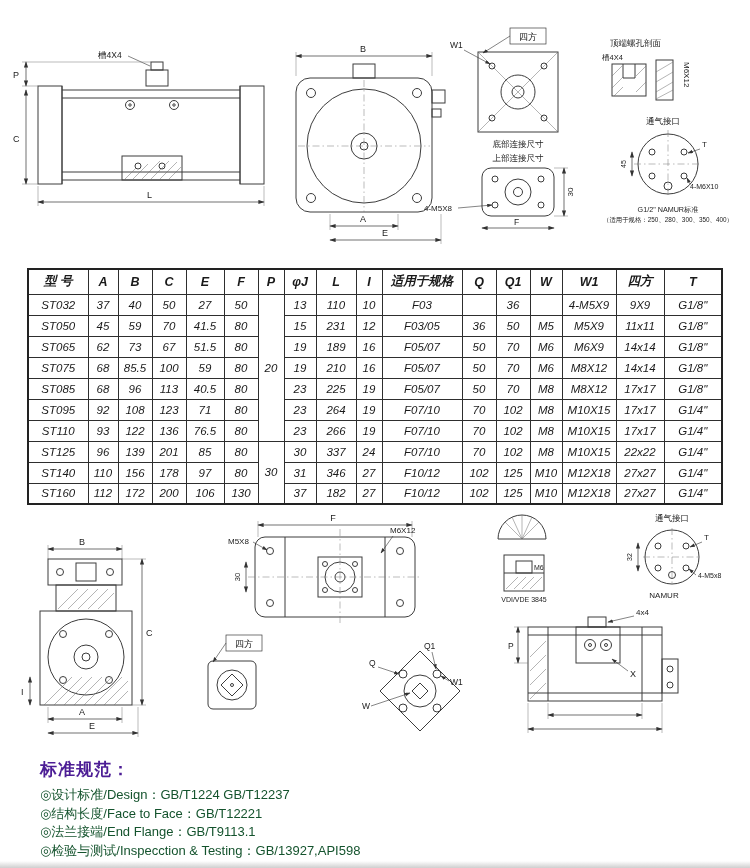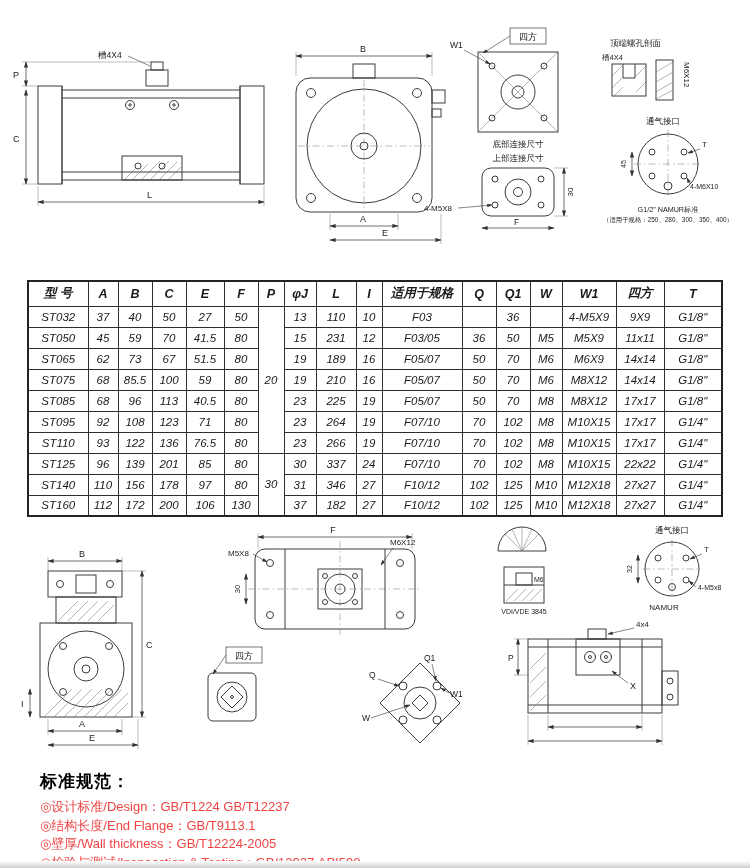--- a/index.html
+++ b/index.html
@@ -8,34 +8,34 @@
 svg{display:block}
 svg text{font-family:"Liberation Sans","DejaVu Sans",sans-serif;fill:#222}
 .o{stroke:#3c3c3c;stroke-width:1;fill:none}
 .o2{stroke:#3c3c3c;stroke-width:.7;fill:none}
 .h{stroke:#6a6a6a;stroke-width:.5;fill:none}
 .cl{stroke:#777;stroke-width:.5;fill:none;stroke-dasharray:7 3 1.5 3}
 .d{stroke:#333;stroke-width:.7;fill:none}
 .e{stroke:#777;stroke-width:.5;fill:none}
 .ld{stroke:#333;stroke-width:.6;fill:none}
 
-table.spec{border-collapse:collapse;table-layout:fixed;width:694px;margin:24px auto 4px;border:2px solid #222}
+table.spec{border-collapse:collapse;table-layout:fixed;width:694px;margin:12px auto 4px;border:2px solid #222}
 table.spec th,table.spec td{border:1px solid #2e2e2e;text-align:center;vertical-align:middle;
   font-size:11.5px;height:21px;padding:0;font-style:italic;white-space:nowrap;overflow:hidden}
 table.spec th{font-weight:bold;font-size:12.5px;height:25px}
 table.spec td.model{font-weight:normal}
 col.c0{width:60px}col.c1{width:30px}col.c2{width:34px}col.c3{width:34px}col.c4{width:38px}
 col.c5{width:34px}col.c6{width:26px}col.c7{width:32px}col.c8{width:40px}col.c9{width:26px}
 col.c10{width:80px}col.c11{width:34px}col.c12{width:34px}col.c13{width:32px}col.c14{width:54px}
 col.c15{width:48px}col.c16{width:58px}
 
 .specs{padding:5px 0 0 40px}
 .specs h3{font-size:17px;font-weight:bold;letter-spacing:1px;margin-bottom:5px}
 .specs ul{list-style:none}
-.specs li{font-size:13px;line-height:18.5px;color:#ef4444}
+.specs li{font-size:13px;line-height:18.5px;color:#14532d}
 .bottom-strip{position:fixed;left:0;bottom:0;width:750px;height:7px;
   background:linear-gradient(180deg,#ffffff 0%,#cfcfcf 100%)}
 </style>
 </head>
 <body>
 
 <svg width="750" height="256" viewBox="0 0 750 256">
   <defs>
     <marker id="ar1" markerWidth="9" markerHeight="8" refX="8" refY="3" orient="auto-start-reverse">
       <path d="M0,0L9,3L0,6z" fill="#333"></path>
@@ -634,22 +634,22 @@
     <line class="d" x1="548" y1="206" x2="642" y2="206" marker-start="url(#ar2)" marker-end="url(#ar2)"></line>
     <line class="e" x1="548" y1="194" x2="548" y2="210"></line>
       <line class="e" x1="642" y1="194" x2="642" y2="210"></line>
     <line class="d" x1="528" y1="220" x2="662" y2="220" marker-start="url(#ar2)" marker-end="url(#ar2)"></line>
     <line class="e" x1="528" y1="194" x2="528" y2="224"></line>
       <line class="e" x1="662" y1="194" x2="662" y2="224"></line>
   </g>
 </svg>
 
 <div class="specs">
-  <h3 style="color: #000000;">标准规范：</h3>
+  <h3 style="color: #4c1d95;">标准规范：</h3>
   <ul>
     <li>◎设计标准/Design：GB/T1224  GB/T12237</li>
-    <li>◎结构长度/End Flange：GB/T9113.1</li>
-    <li>◎壁厚/Wall thickness：GB/T12224-2005</li>
+    <li>◎结构长度/Face to Face：GB/T12221</li>
+    <li>◎法兰接端/End Flange：GB/T9113.1</li>
     <li>◎检验与测试/Inspecction &amp; Testing：GB/13927,API598</li>
   </ul>
 </div>
 
 <div class="bottom-strip"></div>
 
 </body></html>

